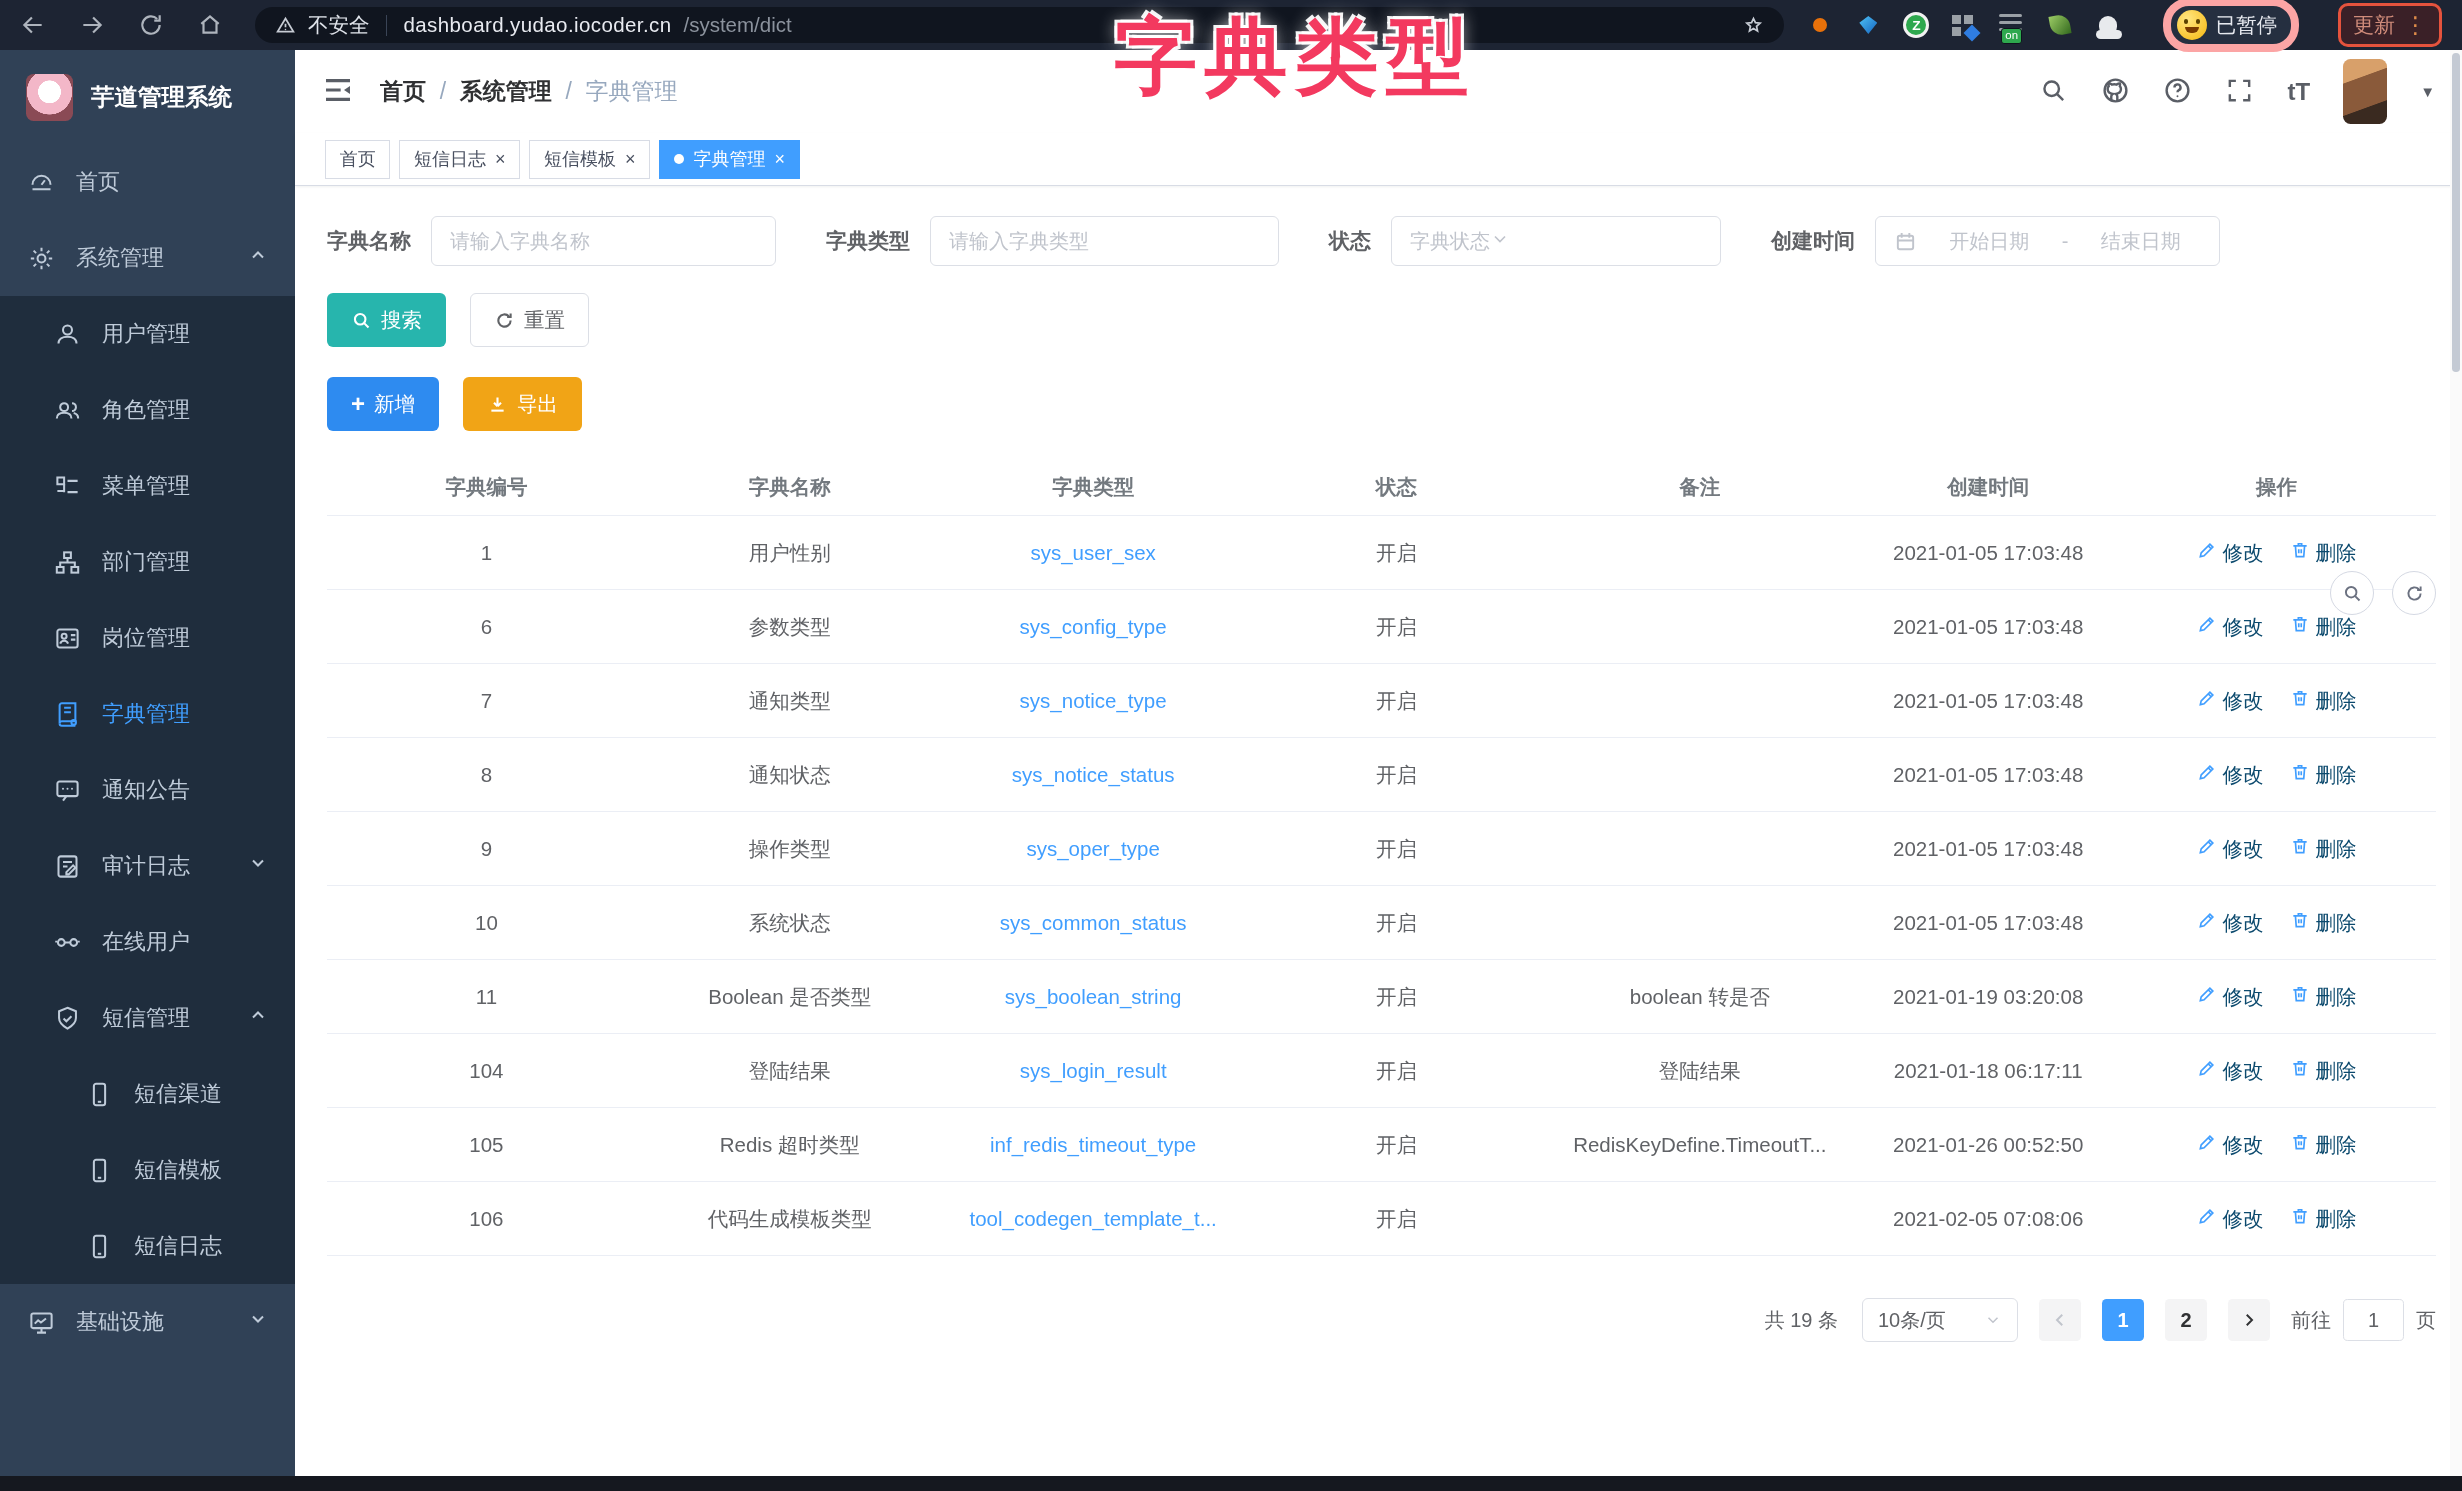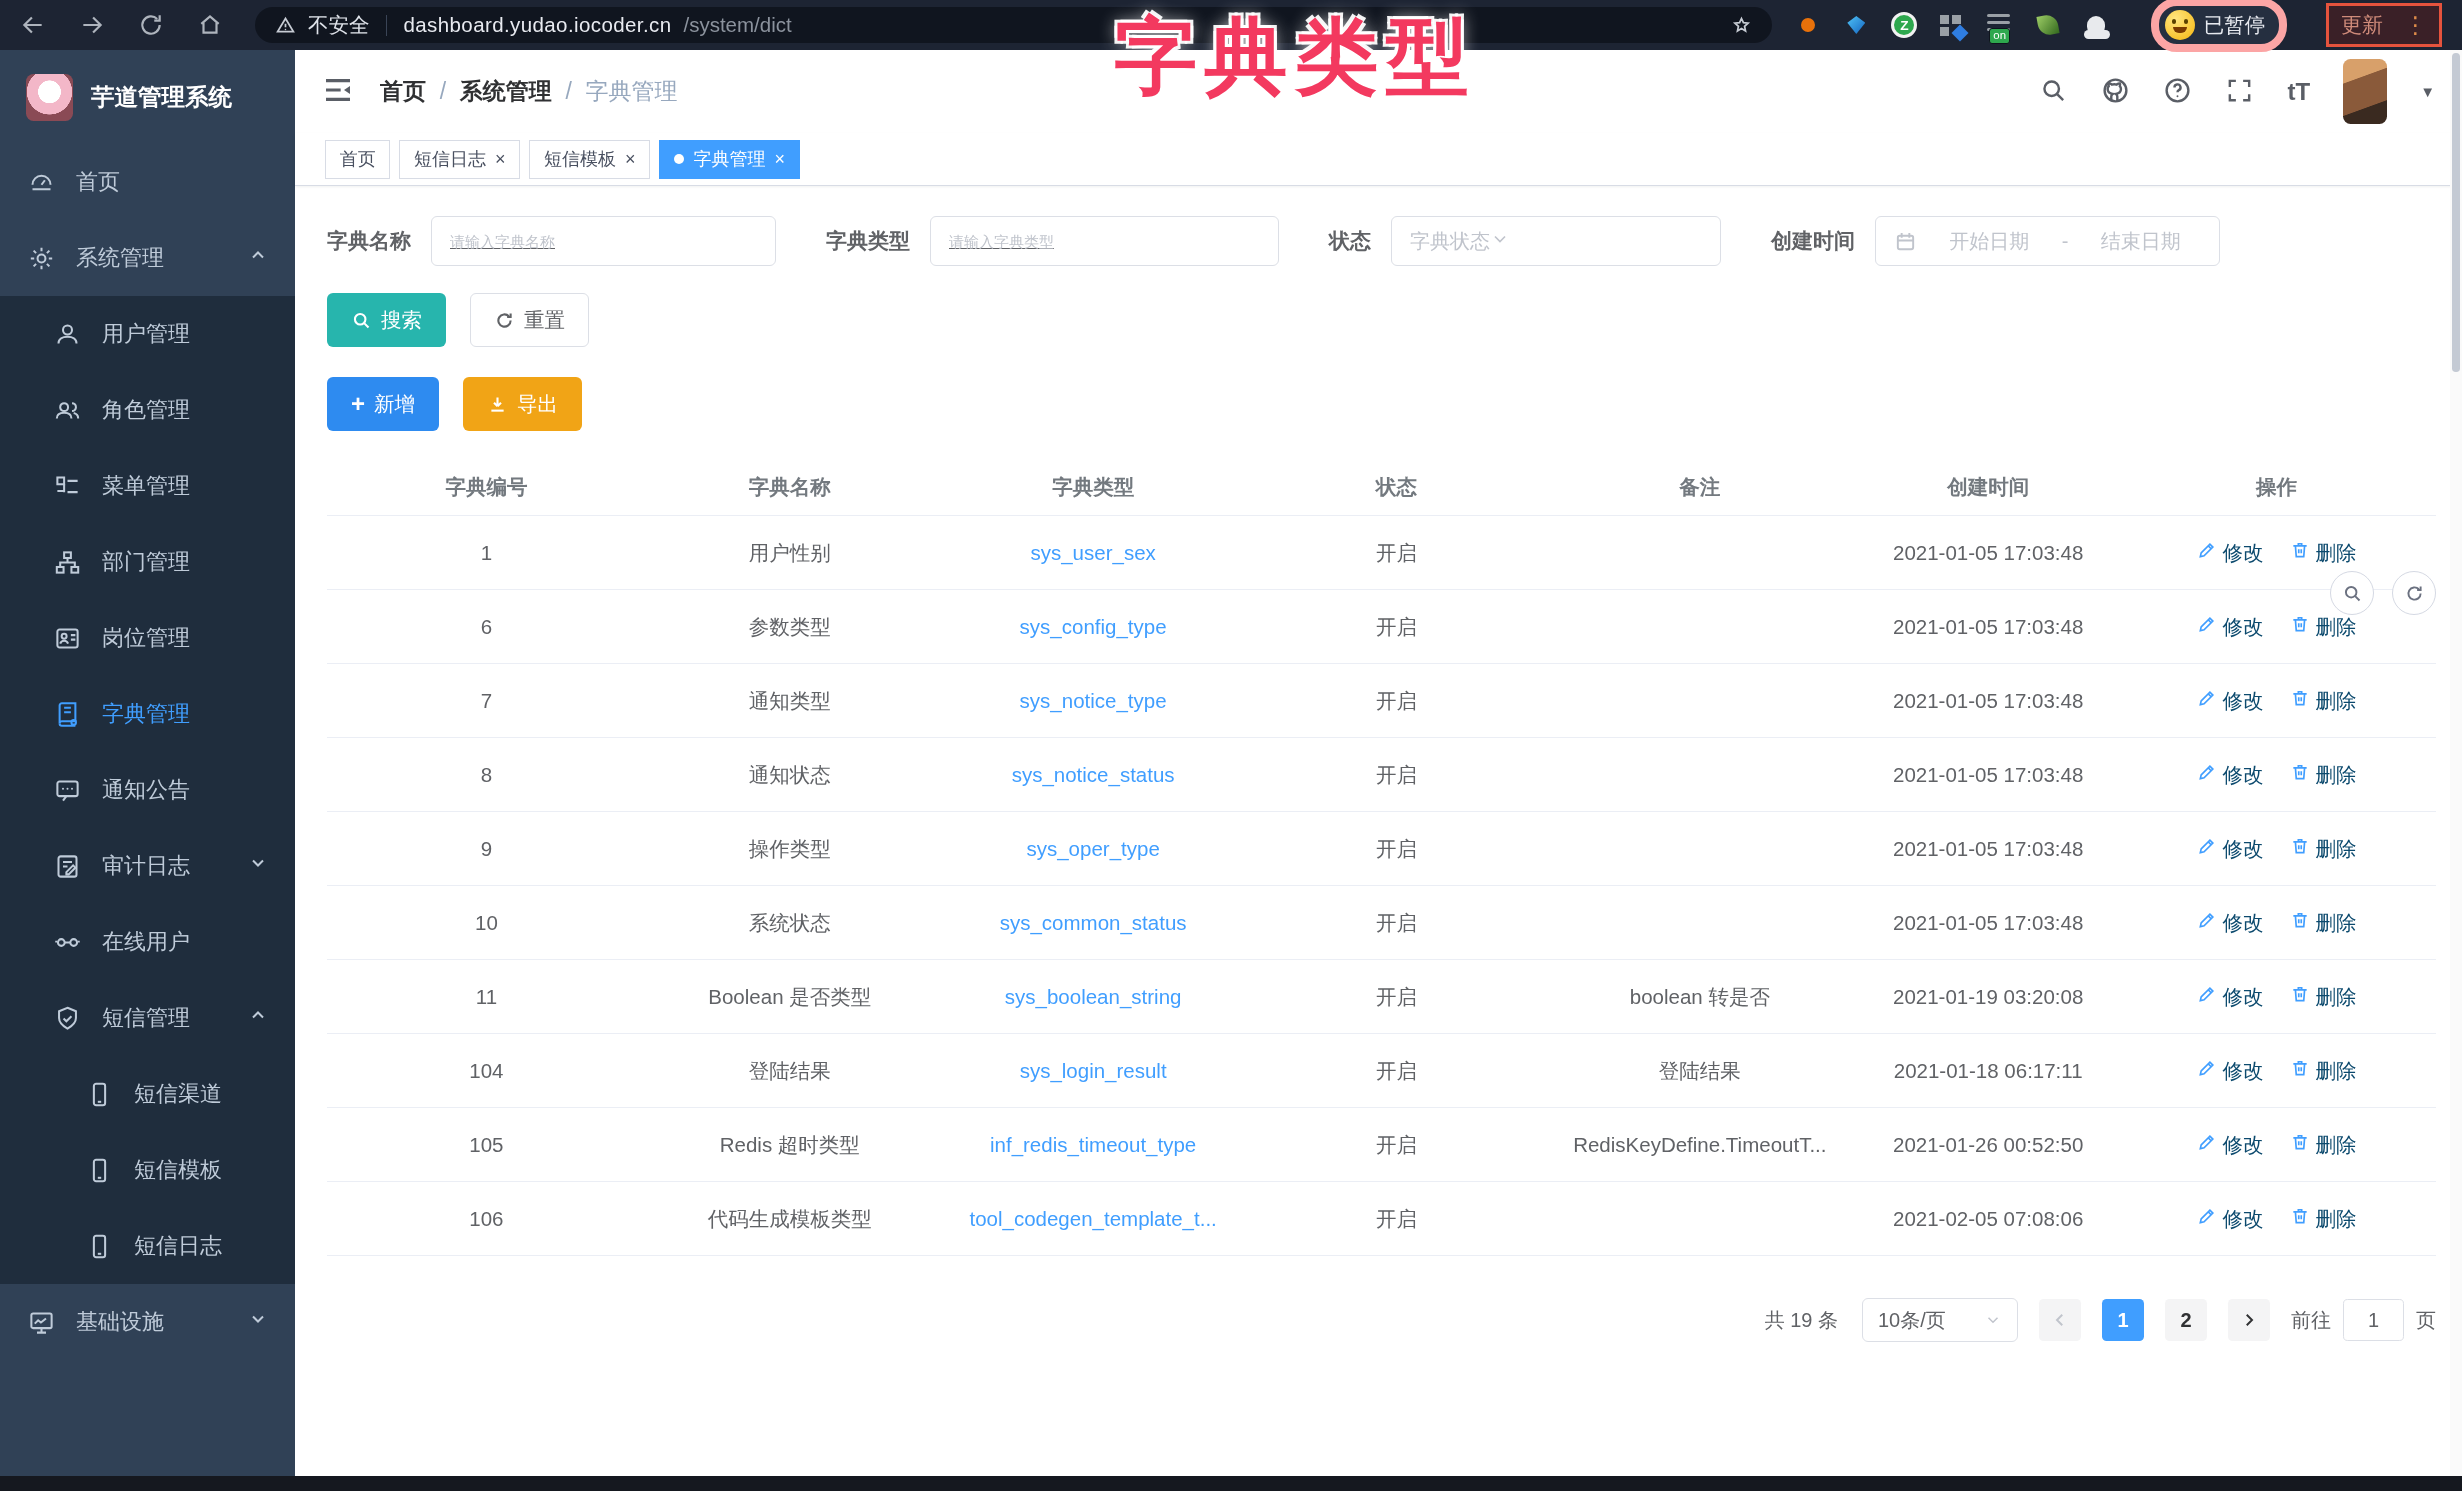--- a/index.html
+++ b/index.html
@@ -31,22 +31,22 @@
   .liston i:nth-child(1){top:2.3px}.liston i:nth-child(2){top:9px}.liston i:nth-child(3){top:16px}
   .on-badge{position:absolute; left:2px; bottom:-6px; background:#2ea84e; color:#fff; border:1.5px solid #0f141d; font-size:11.4px; line-height:1; padding:1.5px 3px; border-radius:3px;}
   .leaf { width:20px; height:20px; background:linear-gradient(135deg,#9ccc65,#33691e); border-radius:0 60% 0 60%; transform:rotate(-10deg);}
   .puppet { width:18px; height:18px; border-radius:50% 50% 40% 40%; background:#e8eaed; position:relative;}
   .puppet:after{content:""; position:absolute; left:-3.8px; top:13.7px; width:26px; height:9px; border-radius:4.6px; background:#e8eaed;}
   .paused-pill { display:flex; align-items:center; gap:9px; border:8px solid #fca5a5; border-radius:26px;
                  padding:3.8px 13.7px 3.8px 6px; margin-left:20px; color:#e6e9ef; font-size:20.5px; background:rgba(80,100,130,.18);}
   .emoji-face { width:30px; height:30px; border-radius:50%; background:radial-gradient(circle at 35% 30%,#ffe680,#fdc columns#f6b60d); background:radial-gradient(circle at 35% 30%,#ffe680,#f6b60d); position:relative;}
   .emoji-face:before{content:""; position:absolute; left:6.8px; top:9px; width:4.6px;height:4.6px;border-radius:50%;background:#5a4100; box-shadow:12px 0 0 #5a4100;}
   .emoji-face:after{content:""; position:absolute; left:8.3px; top:16.7px; width:13.7px;height:6.8px; border-radius:0 0 13.7px 13.7px; background:#7a3b00;}
-  .update-pill { display:flex; align-items:center; gap:21px; border:3px solid #e5533d; background:#3a2027;
-                 border-radius:0; padding:4.6px 12px; margin-left:18px; color:#cf8b7a; font-size:21px;}
+  .update-pill { display:flex; align-items:center; gap:9px; border:3px solid #e5533d; background:#3a2027;
+                 border-radius:10px; padding:4.6px 12px; margin-left:18px; color:#cf8b7a; font-size:21px;}
   .kebab { color:#e08c4a; font-size:23px; letter-spacing:0; }
 
   
   .app { display:flex; height:1426px; }
   .sidebar { width:295px; background:#304156; color:#bfcbd9; flex:none; }
   .logo { height:94px; display:flex; align-items:center; padding-left:26px; gap:18px; }
   .logo-img { width:47px; height:47px; border-radius:7.6px; flex:none;
               background:radial-gradient(circle at 50% 38%,#fff 0 30%,#f3b7c8 31% 60%,#8a4a55 61%);}
   .logo-title { color:#fff; font-size:23.5px; font-weight:bold; }
   .menu-item { height:76px; display:flex; align-items:center; font-size:22px; position:relative; cursor:pointer;}
@@ -82,21 +82,21 @@
   .tab.active .dot { display:block; }
   .tab .tclose { font-size:18px; line-height:1; }
 
   .content { padding:30px 32px 0 32px; position:relative; flex:1;}
 
   .filters { display:flex; align-items:center; font-size:21px; color:#606266; }
   .f-label { font-weight:700; margin-right:20px; white-space:nowrap;}
   .f-gap { width:50px; flex:none;}
   .tbox { height:50px; border:0.8px solid #dcdfe6; border-radius:6px; display:flex; align-items:center;
           padding:0 18px; color:#c0c4cc; font-size:20px; background:#fff; }
-  .tbox input { border:none; outline:none; width:100%; font-size:15px; color:#606266; background:transparent;text-decoration:underline;}
+  .tbox input { border:none; outline:none; width:100%; font-size:20px; color:#606266; background:transparent;}
   .tbox input::placeholder { color:#c0c4cc; }
   .w1{width:345px}.w2{width:349px}.w3{width:330px}.w4{width:345px}
   .sel-caret svg{ width:20px; height:20px; stroke:#c0c4cc; fill:none; stroke-width:2; margin-left:auto;}
   .date-box { gap:12px; }
   .date-box svg { width:23px; height:23px; stroke:#c0c4cc; fill:none; stroke-width:2; flex:none;}
   .date-ph { flex:1; text-align:center; }
   .date-sep { color:#c0c4cc; }
 
   .btnrow1 { margin-top:27px; display:flex; gap:24px; }
   .btnrow2 { margin-top:30px; display:flex; gap:24px; }

